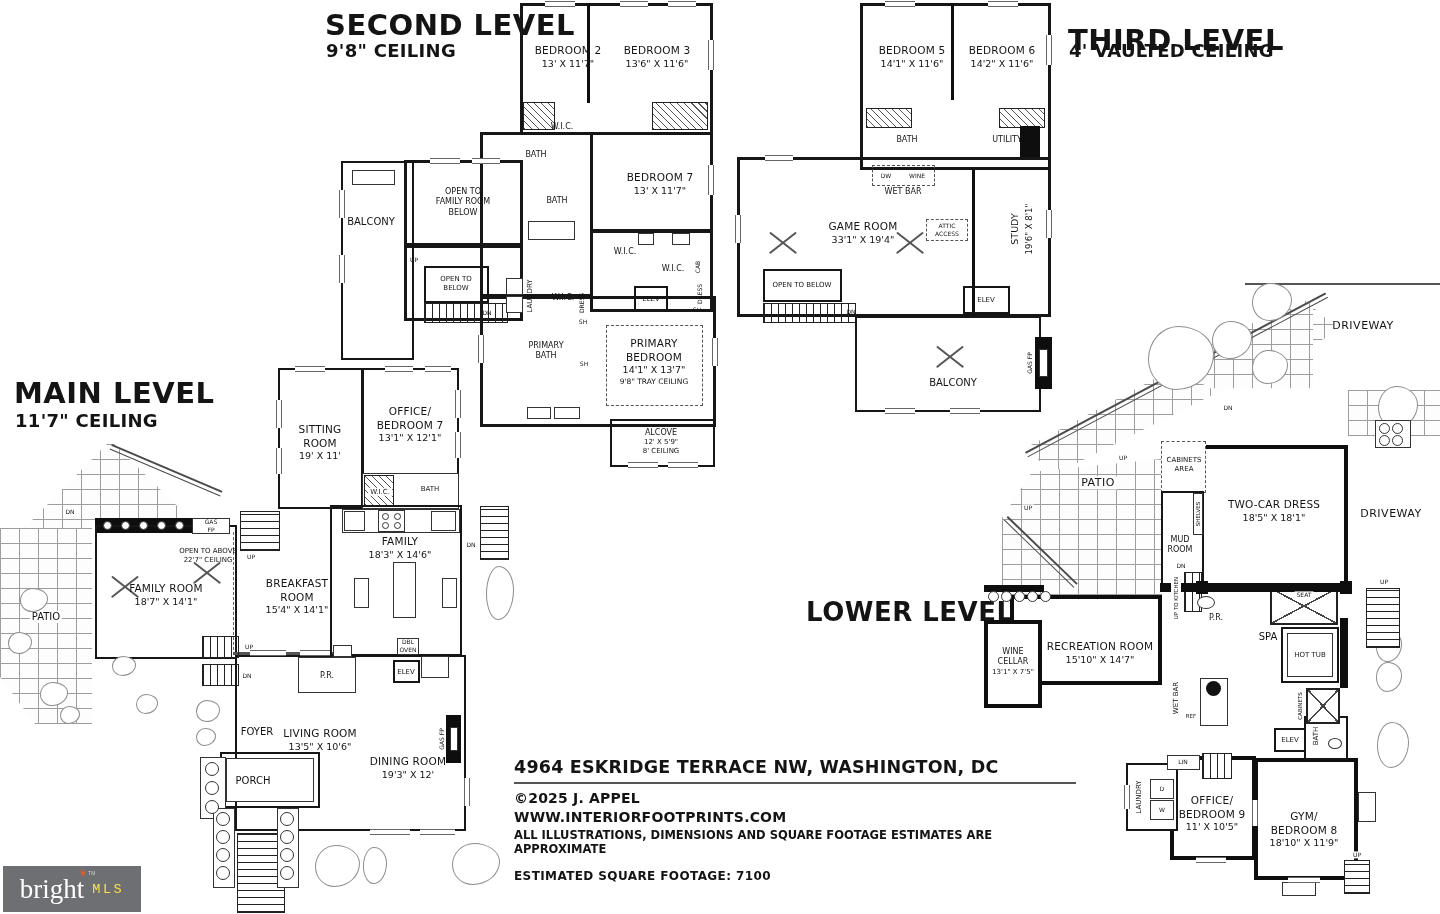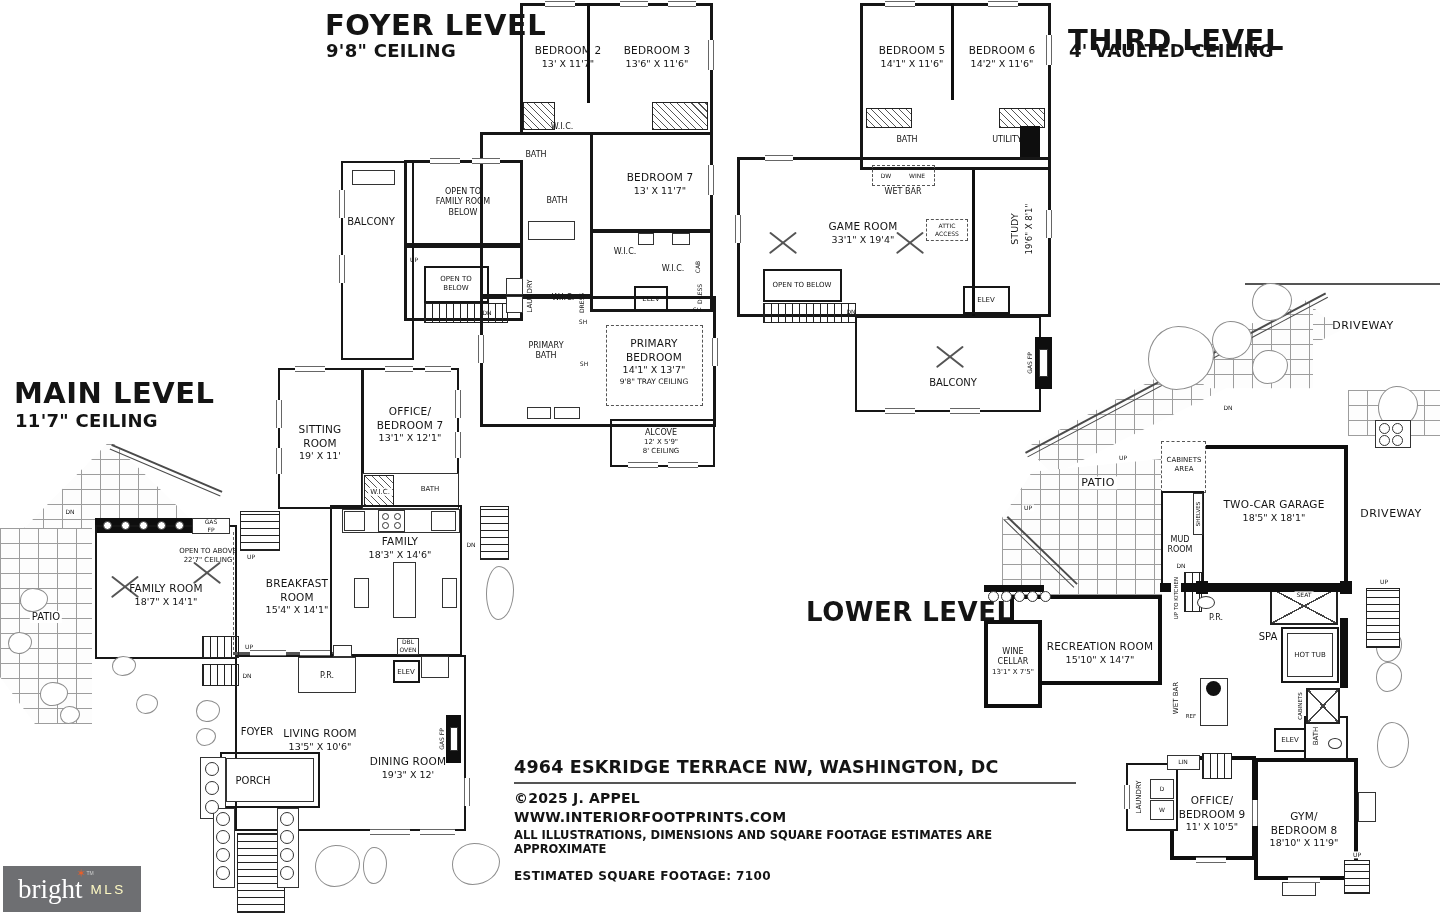--- a/index.html
+++ b/index.html
@@ -51,28 +51,28 @@
   .diag::after{content:"";position:absolute;left:0;right:0;top:3px;border-top:1.6px solid #4a4a4a}
   #footer{position:absolute;left:514px;top:757px;width:562px}
   .f-address{font-size:17.5px;font-weight:bold;letter-spacing:.2px;border-bottom:2.2px solid #555;padding-bottom:5px;margin-bottom:6px}
   .f-copy,.f-web{font-size:14px;font-weight:bold;margin-bottom:3px;letter-spacing:.2px}
   .f-disc{font-size:11.5px;font-weight:bold;margin-bottom:4px}
   .f-sqft{font-size:12px;font-weight:bold;margin-top:13px;letter-spacing:.4px}
   #logo{position:absolute;left:3px;top:866px;width:138px;height:46px;background:#6e6f72;display:flex;align-items:center;justify-content:center}
   .logo-brand{font-family:"Liberation Serif",serif;color:#fff;font-size:27px;position:relative;line-height:1}
   .logo-star{position:absolute;right:-3px;top:-8px;color:#e65f2b;font-size:11px;font-family:"DejaVu Sans",sans-serif}
   .logo-tm{position:absolute;right:-11px;top:-5px;color:#cfcfcf;font-size:5px;font-family:"Liberation Sans",sans-serif}
-  .logo-mls{color:#fef9c3;font-size:13.5px;letter-spacing:2.5px;margin-left:8px;font-family:Liberation Sans, sans-serif}
+  .logo-mls{color:#fde047;font-size:13.5px;letter-spacing:2.5px;margin-left:8px;font-family:Liberation Mono, monospace}
 </style>
 </head>
 <body>
 
 <div id="canvas">
 
-  <div class="ttl t29" style="left:325px;top:8px">FOYER LEVEL</div>
+  <div class="ttl t29" style="left:325px;top:8px">SECOND LEVEL</div>
   <div class="ttl t19" style="left:326px;top:40px">9'8" CEILING</div>
 
   <div class="ol3" style="left:520px;top:3px;width:193px;height:132px"></div>
   <div class="blk" style="left:587px;top:3px;width:3px;height:100px"></div>
   <div class="ol3" style="left:590px;top:132px;width:123px;height:100px"></div>
   <div class="ol3" style="left:590px;top:230px;width:123px;height:82px"></div>
   <div class="ol3" style="left:480px;top:132px;width:113px;height:165px"></div>
   <div class="ol2" style="left:341px;top:161px;width:73px;height:199px"></div>
   <div class="box1" style="left:352px;top:170px;width:43px;height:15px"></div>
   <div class="lbl s6" style="left:373px;top:178px">SWING</div>
@@ -401,21 +401,21 @@
   <div class="thin" style="left:1245px;top:283px;width:195px;height:2px"></div>
   <div class="lbl s11" style="left:1363px;top:326px">DRIVEWAY</div>
   <div class="lbl s11" style="left:1391px;top:514px">DRIVEWAY</div>
   <div class="lbl s11 bg" style="left:1098px;top:483px">PATIO</div>
   <div class="lbl s6 bg" style="left:1028px;top:508px">UP</div>
   <div class="lbl s6 bg" style="left:1228px;top:408px">DN</div>
   <div class="lbl s6 bg" style="left:1123px;top:458px">UP</div>
 
   <div class="ol4" style="left:1200px;top:445px;width:148px;height:143px;background:#fff;z-index:2"></div>
   <div class="rlbl" style="left:1274px;top:511px">
-    <span class="rn">TWO-CAR GARAGE</span>
+    <span class="rn">TWO-CAR DRESS</span>
     <span class="rd">18'5" X 18'1"</span>
   </div>
   <div class="blk" style="left:1202px;top:583px;width:144px;height:9px;z-index:3"></div>
   <div class="blk" style="left:1196px;top:581px;width:12px;height:13px;z-index:3"></div>
   <div class="blk" style="left:1340px;top:581px;width:12px;height:13px;z-index:3"></div>
   <div class="dash" style="left:1161px;top:441px;width:45px;height:52px;background:#fff;z-index:2"></div>
   <div class="rlbl" style="left:1184px;top:465px">
     <span class="r7">CABINETS</span>
     <span class="r7">AREA</span>
   </div>

